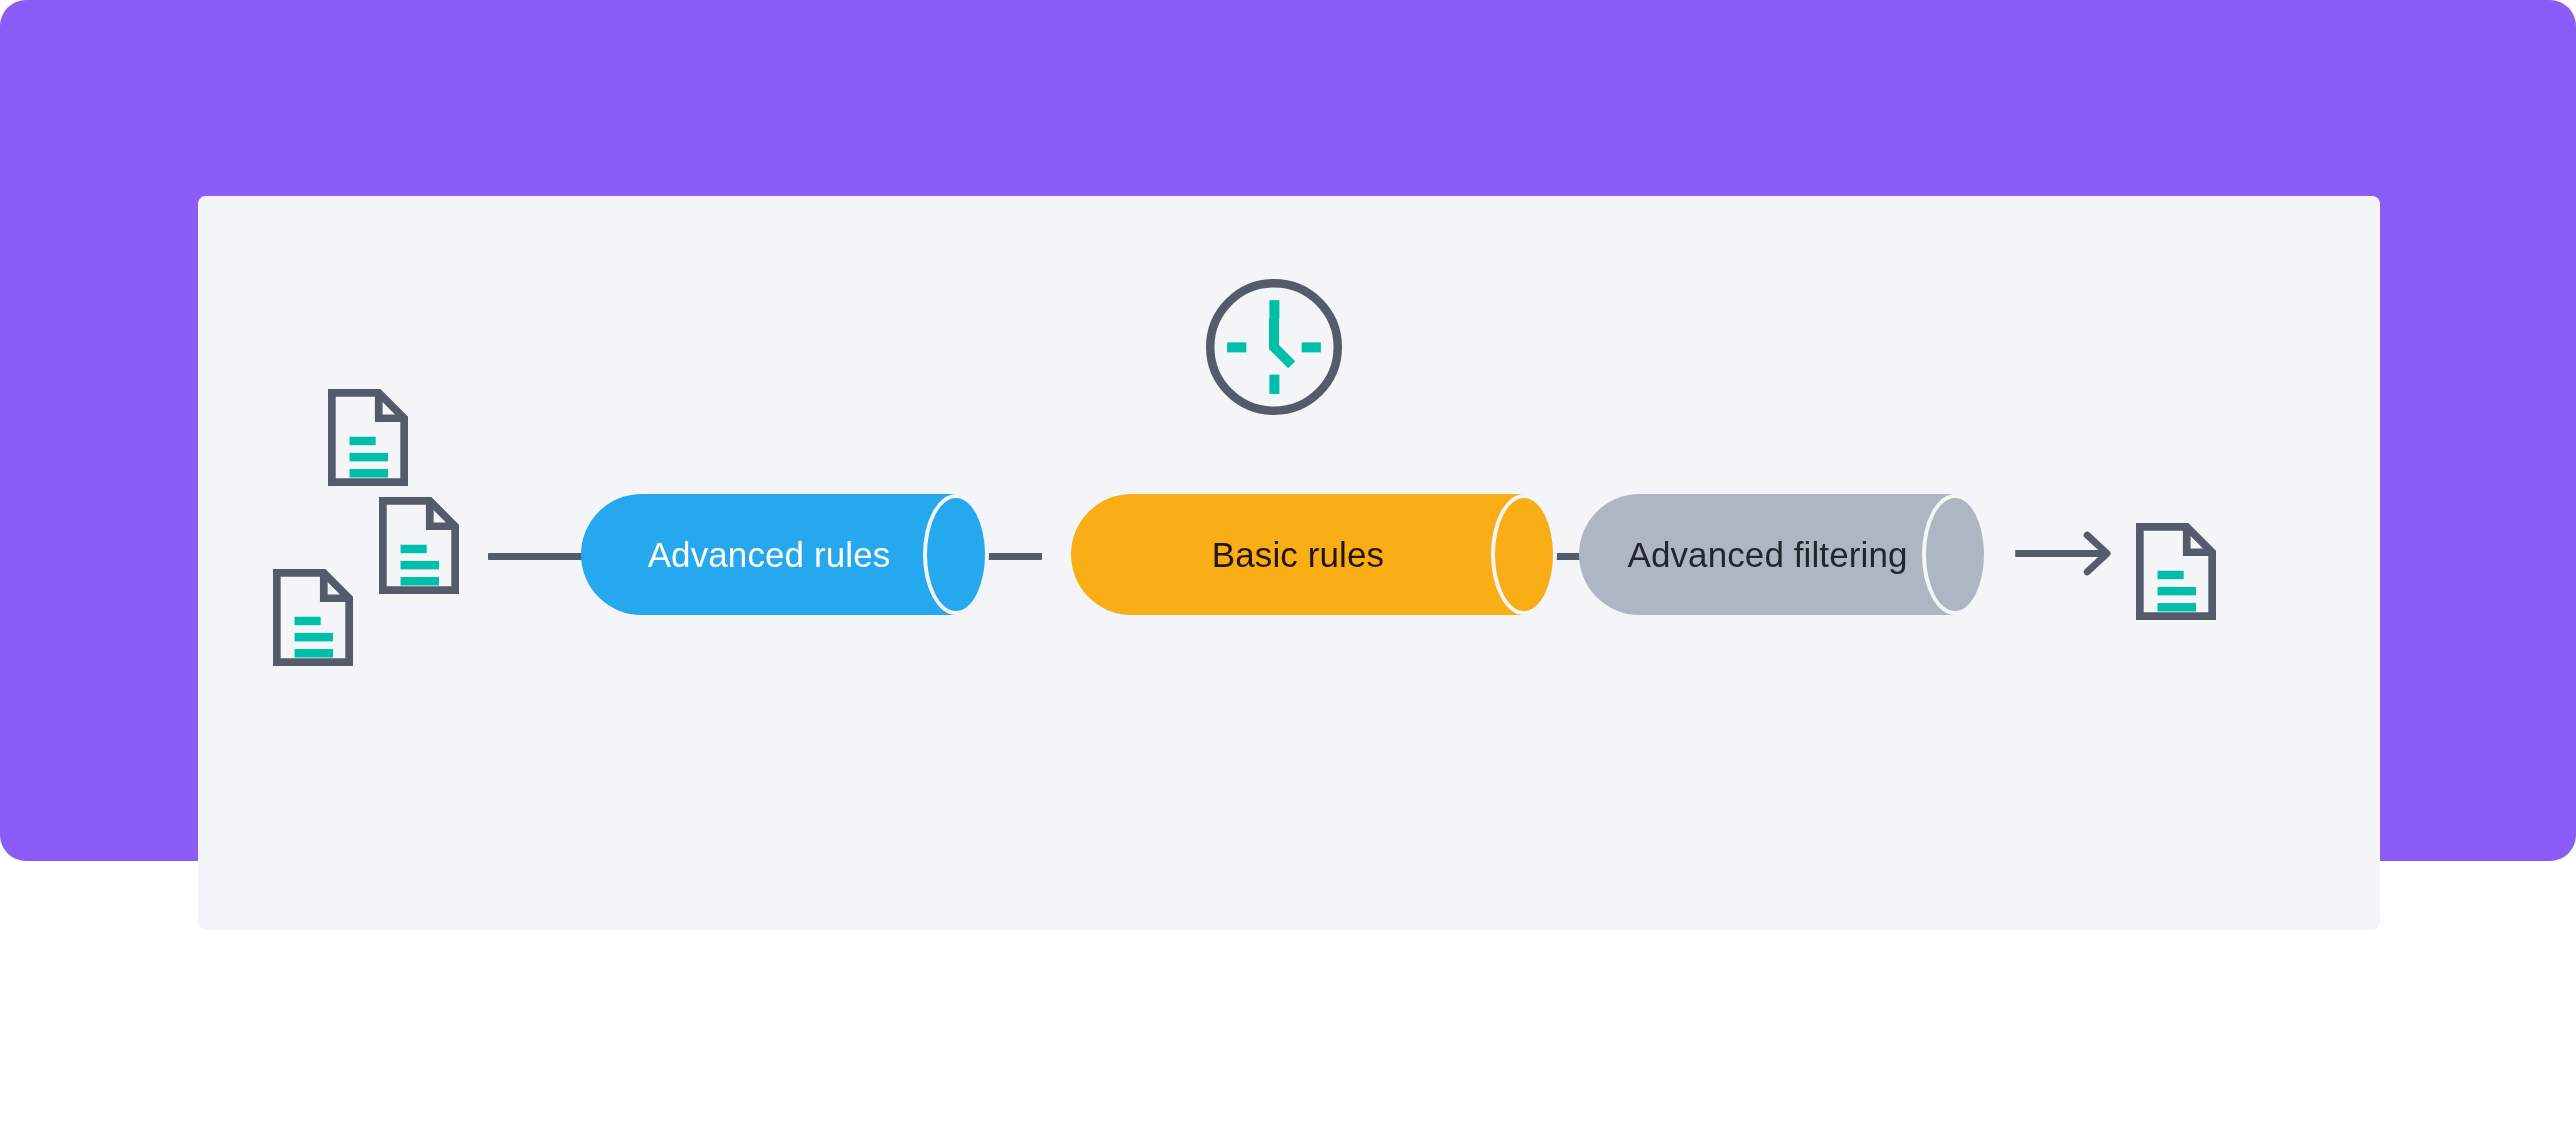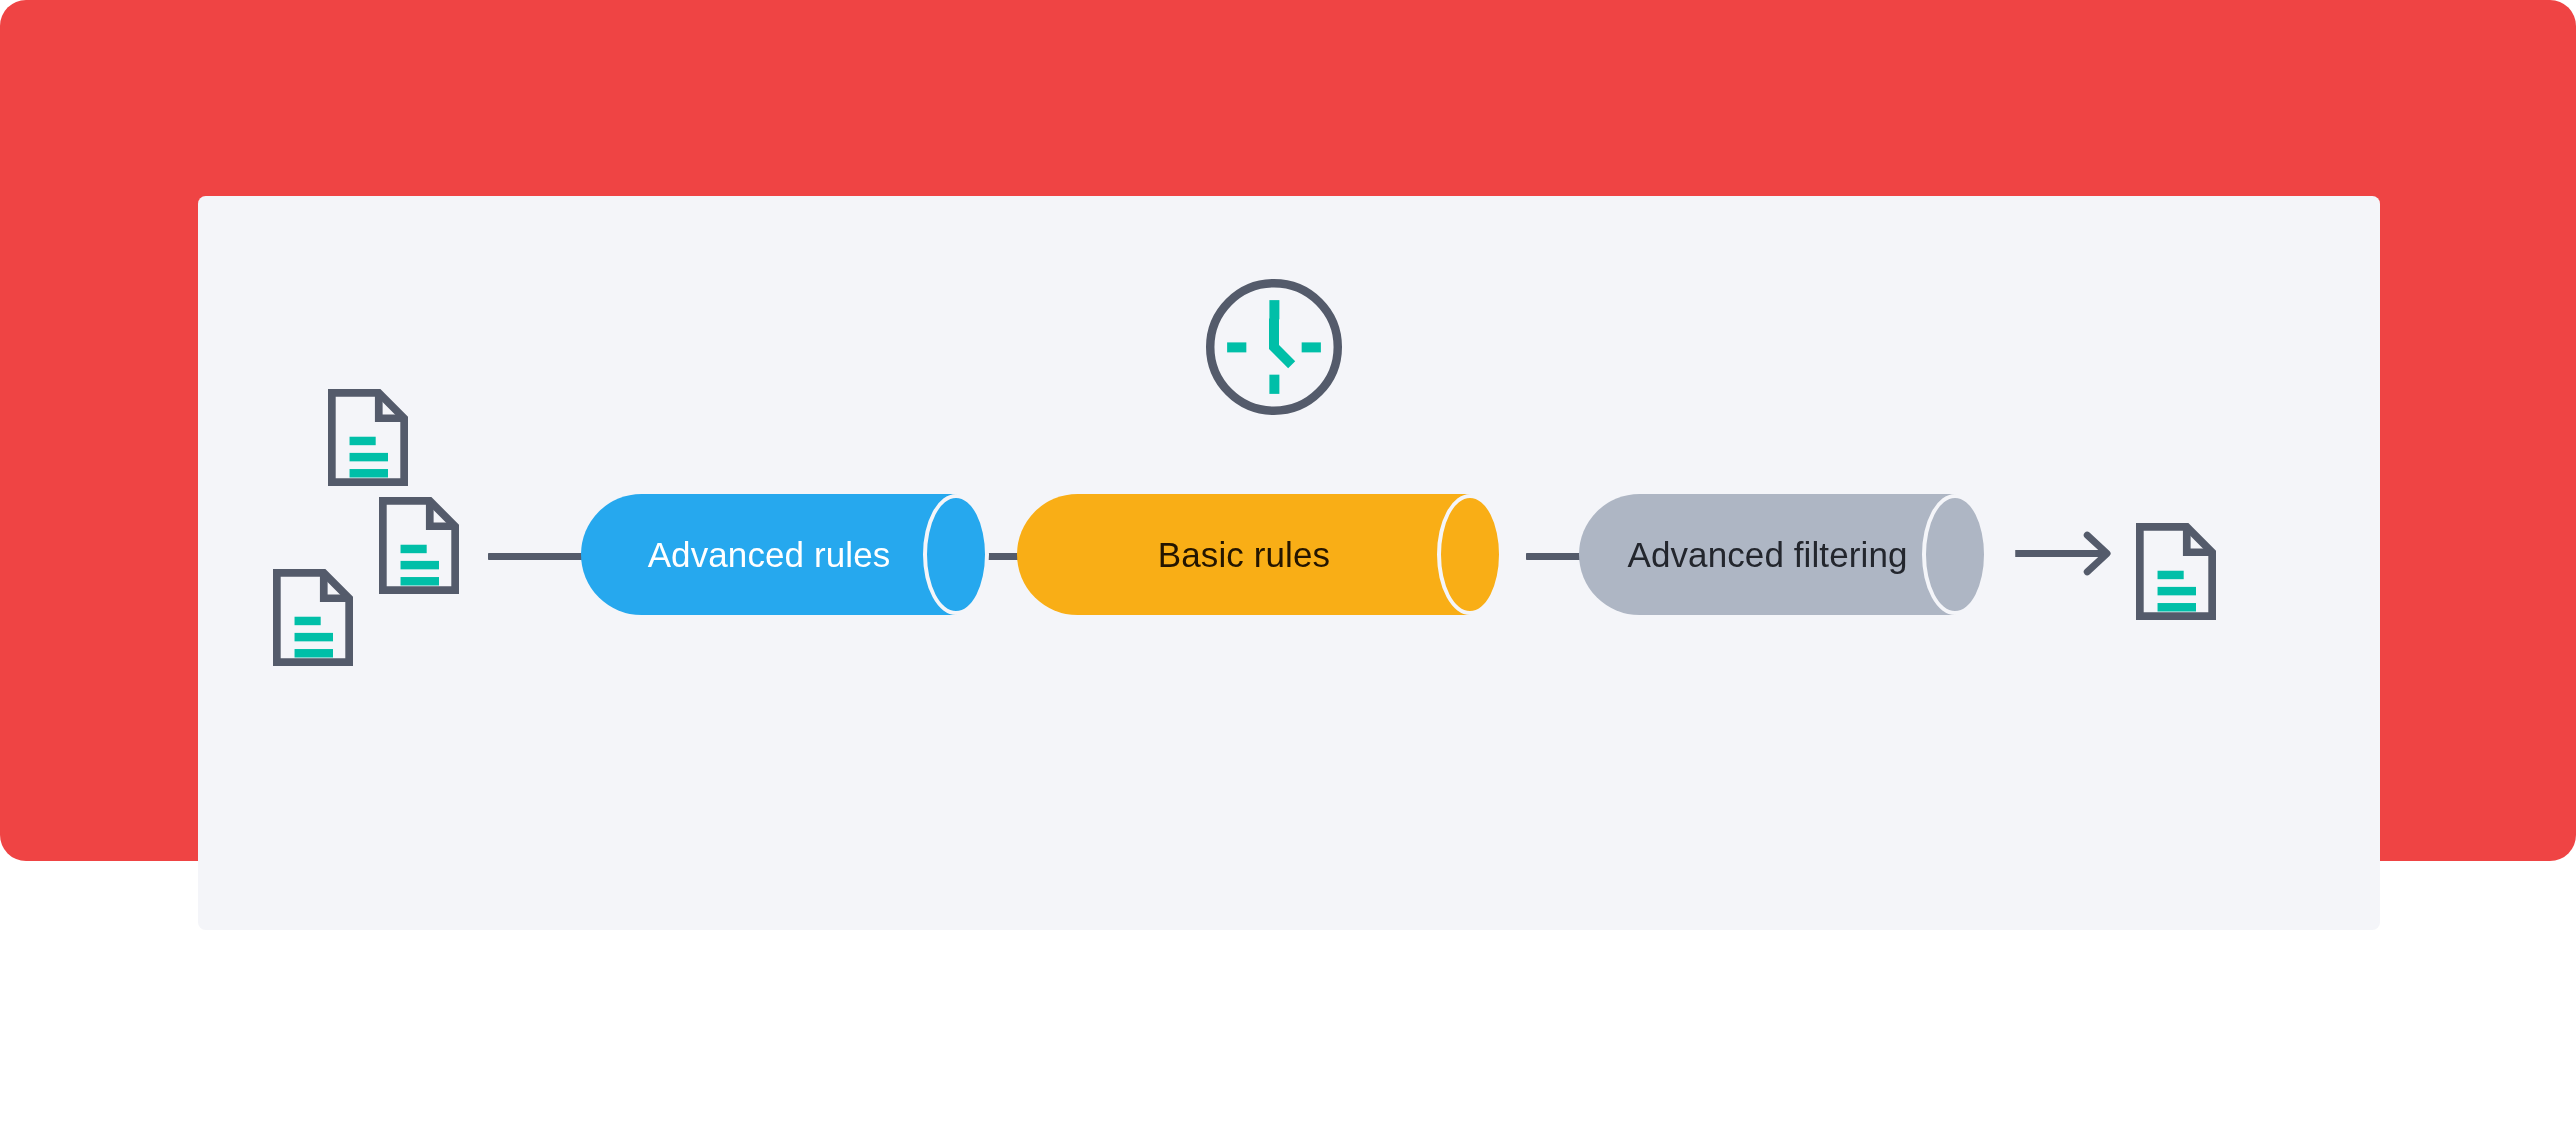--- a/index.html
+++ b/index.html
@@ -11,21 +11,21 @@
     width: 2576px;
     height: 1129px;
     font-family: "Liberation Sans", sans-serif;
     overflow: hidden;
   }
 
   #stage {
     position: relative;
     width: 2576px;
     height: 861px;
-    background: #ef4444;
+    background: #8b5cf6;
     border-radius: 26px;
   }
 
   
   #panel {
     position: absolute;
     left: 198px;
     top: 196px;
     width: 2182px;
     height: 734px;
@@ -105,21 +105,21 @@
     letter-spacing: 0.1px;
   }
 
   
   #stage-advanced { left: 581px; top: 494px; width: 408px; }
   #stage-advanced .cyl-body { width: 376px; background: #26a8ee; }
   #stage-advanced .cyl-cap  { left: 342px; background: #26a8ee; }
   #stage-advanced .cyl-label{ left: 0; width: 376px; color: #ffffff; }
 
   
-  #stage-basic { left: 1017px; top: 494px; width: 486px; }
+  #stage-basic { left: 1071px; top: 494px; width: 486px; }
   #stage-basic .cyl-body { width: 454px; background: #f9ae16; }
   #stage-basic .cyl-cap  { left: 420px; background: #f9ae16; }
   #stage-basic .cyl-label{ left: 0; width: 454px; color: #241500; }
 
   
   #stage-pipeline { left: 1579px; top: 494px; width: 409px; }
   #stage-pipeline .cyl-body { width: 377px; background: #aeb6c4; }
   #stage-pipeline .cyl-cap  { left: 343px; background: #aeb6c4; }
   #stage-pipeline .cyl-label{ left: 0; width: 377px; color: #23262d; }
 </style>

